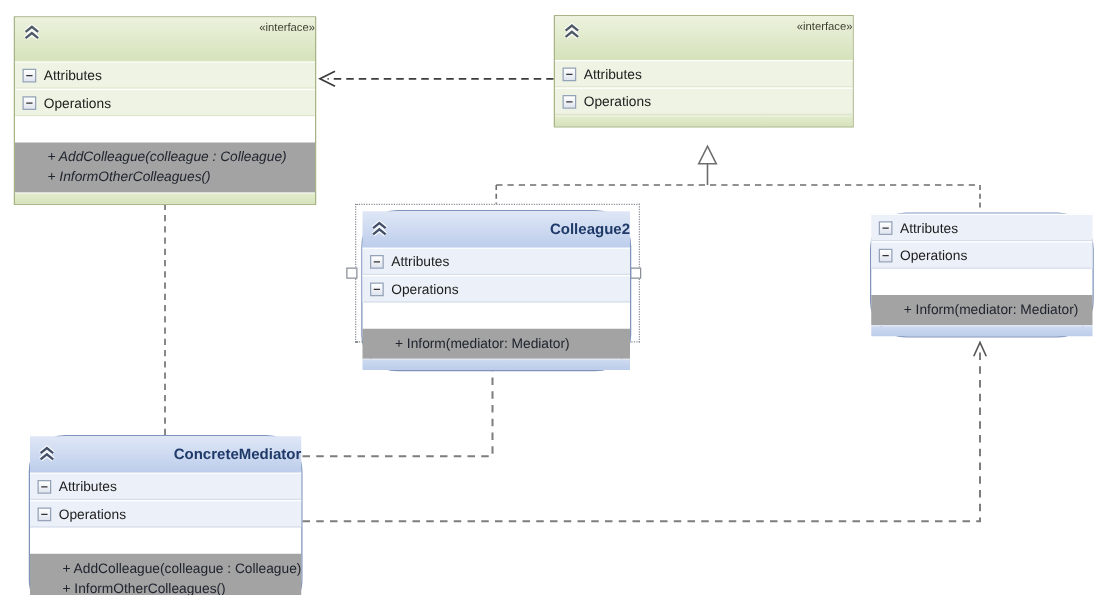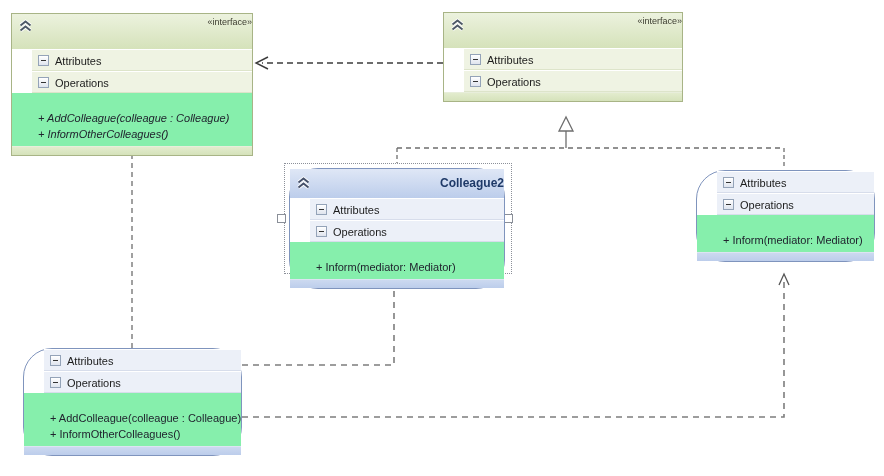--- a/index.html
+++ b/index.html
@@ -18,29 +18,29 @@
   .hdr{position:relative;text-align:right;}
   .cls.green .hdr{height:35px;background:linear-gradient(#ecf2de,#d5e2ba);}
   .cls.blue  .hdr{height:29px;background:linear-gradient(#dfe7f6,#bccdeb);}
   .stereo{font-size:9px;color:#3c3c30;padding-top:3px;line-height:11px;}
   .title{font-weight:bold;font-size:12px;line-height:15px;color:#26261c;}
   .cls.blue .title{color:#1f3a68;line-height:29px;}
 
   .chev{position:absolute;left:6px;top:5px;width:15px;height:14px;cursor:pointer;}
   .cls.blue .chev{top:7px;}
 
-  .sec{display:flex;align-items:center;height:21px;border-top:1px solid #fff;margin-left:20px;}
+  .sec{display:flex;align-items:center;height:21px;border-top:1px solid #fff;}
   .cls.green .sec{background:#eff3e3;box-shadow:inset 0 -1px 0 #dde4ca;}
   .cls.blue  .sec{background:#ecf0f8;box-shadow:inset 0 -1px 0 #d7ddeb;}
   .seclbl{color:#1c1c1c;padding-left:6px;}
   .minus{display:inline-block;width:9px;height:9px;margin-left:6px;border:1px solid #94a3b8;
          background:linear-gradient(#ffffff,#dfe4ee);position:relative;cursor:pointer;flex:0 0 9px;}
   .minus i{position:absolute;left:2px;top:4px;width:5px;height:1px;background:#333;}
 
-  .items{background:#86efac;padding:17px 0 4px 0;flex:1;}
+  .items{background:#a3a3a3;padding:4px 0 4px 0;flex:1;margin-top:21px;}
   .item{line-height:16px;padding-left:26px;color:#20242e;white-space:nowrap;}
   .cls.green .item{font-style:italic;}
 
   .strip{height:8px;}
   .cls.green .strip{background:linear-gradient(#e3ecce,#d5e2ba);border-top:1px solid #e8eedb;}
   .cls.blue  .strip{background:linear-gradient(#ccd9f0,#bccdeb);border-top:1px solid #dde4f2;}
 
   
   .sel-rect{position:absolute;border:1px dotted #8c9099;}
   .handle{position:absolute;width:7px;height:7px;background:#ffffff;border:1px solid #8a8f98;box-sizing:content-box;}
@@ -207,20 +207,35 @@
       </div>
       <div class="items">
         <div class="item">+ Inform(mediator: Mediator)</div>
       </div>
       <div class="strip"></div>
     </div>
   </div>
 
   <div class="cls blue" style="left:23px;top:348px;width:219px;">
     <div class="frame">
+      <div class="hdr">
+        <span class="chev">
+          <svg width="15" height="14" viewBox="0 0 15 14">
+              <g fill="none" stroke="#ffffff" stroke-width="3.6">
+                <path d="M2.5,6.5 L7.5,2.5 L12.5,6.5"></path>
+                <path d="M2.5,11.5 L7.5,7.5 L12.5,11.5"></path>
+              </g>
+              <g fill="none" stroke="#44506a" stroke-width="2">
+                <path d="M2.5,6.5 L7.5,2.5 L12.5,6.5"></path>
+                <path d="M2.5,11.5 L7.5,7.5 L12.5,11.5"></path>
+              </g>
+            </svg>
+        </span>
+        <div class="title">ConcreteMediator</div>
+      </div>
       <div class="sec">
         <span class="minus">
             <i></i>
           </span>
         <span class="seclbl">Attributes</span>
       </div>
       <div class="sec">
         <span class="minus">
             <i></i>
           </span>

